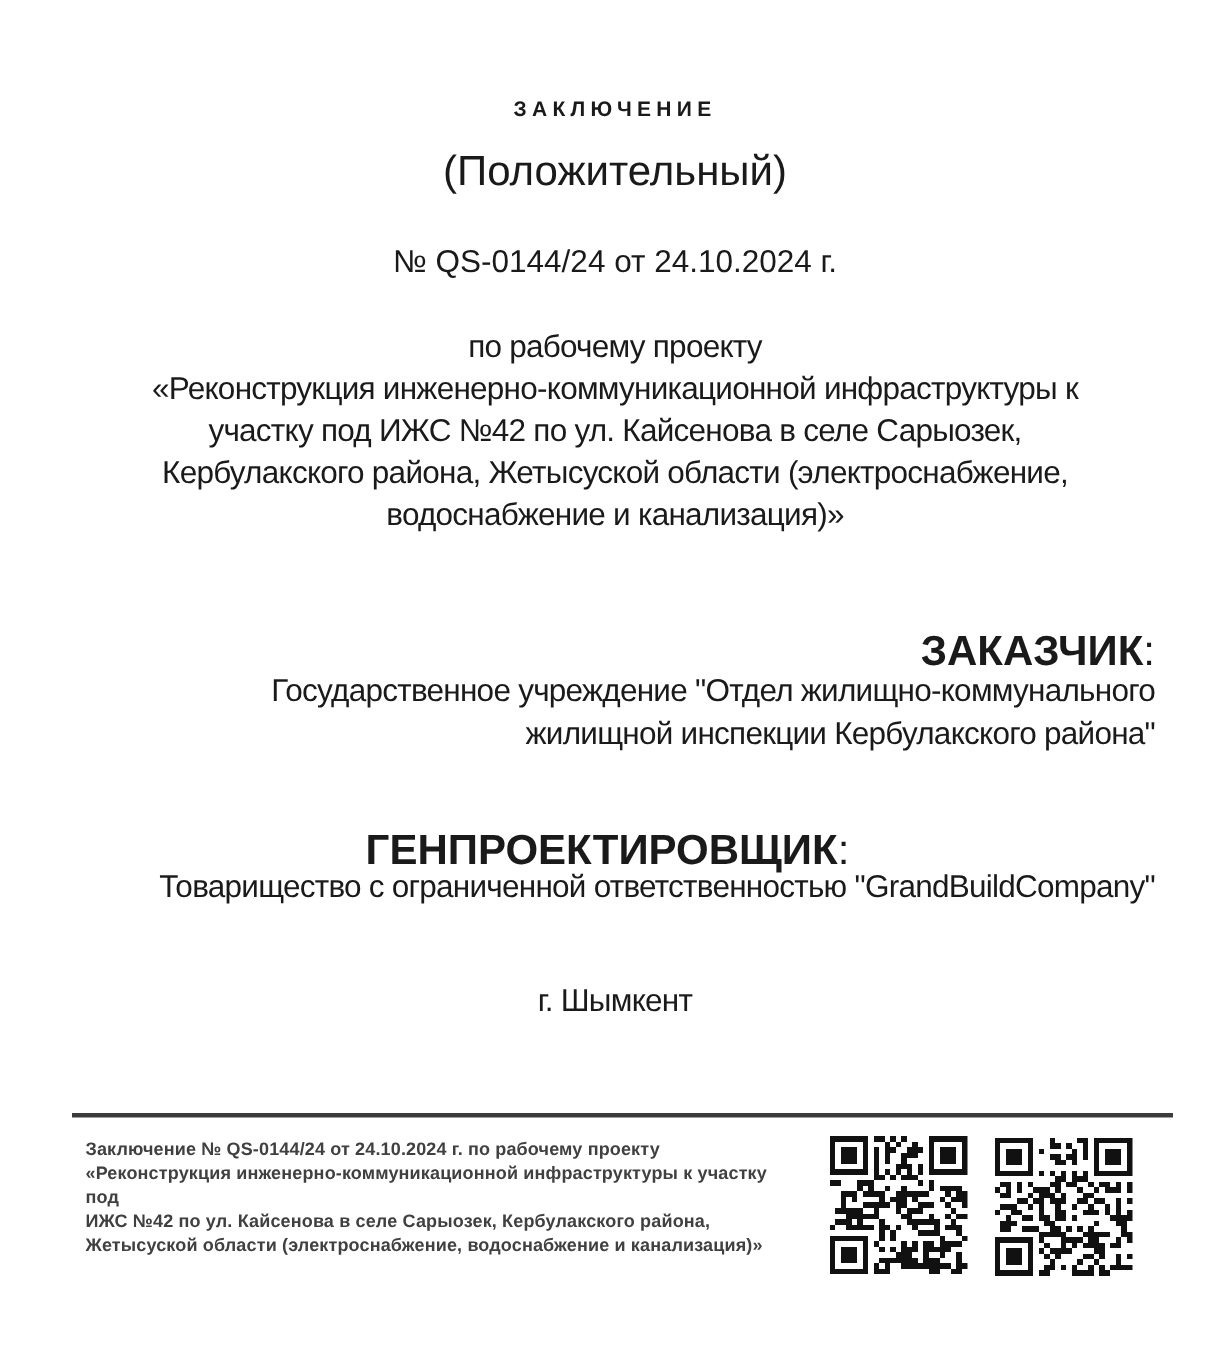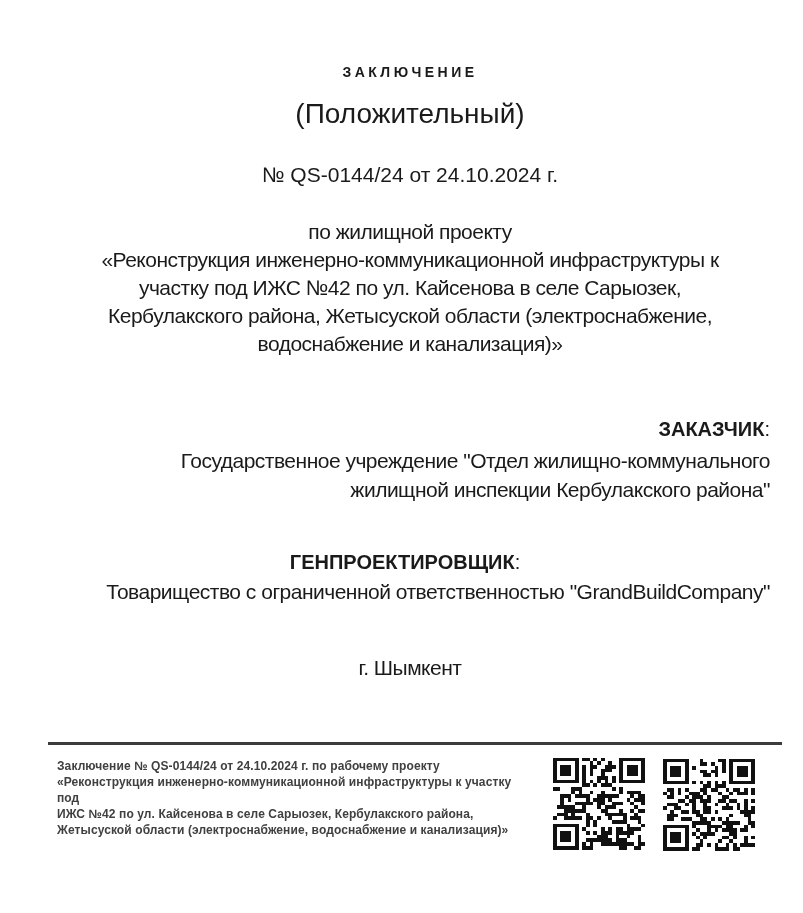--- a/index.html
+++ b/index.html
@@ -11,21 +11,21 @@
     color:#1a1a1a;
     overflow:hidden;
   }
   .centered{position:absolute;left:40px;right:23px;text-align:center;}
   .rightblk{position:absolute;left:40px;right:33px;text-align:right;}
   .doc-title{top:64px;font-size:14px;font-weight:bold;letter-spacing:3.5px;}
   .doc-subtitle{top:98px;font-size:28px;}
   .doc-number{top:163px;font-size:21px;}
   .narrow{letter-spacing:-0.5px;}
   .project{top:218px;font-size:21px;line-height:28px;}
-  .party-label{font-size:20px;}
+  .party-label{font-size:28px;}
   .party-label .lbl{font-weight:bold;}
   .customer-label{top:418px;}
   .customer-body{top:446px;font-size:21px;line-height:29px;}
   .designer-label{top:551px;text-align:center;}
   .designer-body{top:580px;font-size:21px;}
   .city-line{top:656px;font-size:21px;}
   .footer-rule{position:absolute;top:742px;left:48px;width:734px;height:3px;background:#3c3c3c;}
   .footer-text{
     position:absolute;top:758px;left:57px;width:475px;
     font-size:12px;font-weight:bold;line-height:16px;color:#404040;
@@ -42,21 +42,21 @@
 
 <div class="page">
 
   <div class="centered doc-title">ЗАКЛЮЧЕНИЕ</div>
 
   <div class="centered doc-subtitle">(Положительный)</div>
 
   <div class="centered doc-number">№ QS-0144/24 от 24.10.2024 г.</div>
 
   <div class="centered project narrow">
-    <div>по жилищной проекту</div>
+    <div>по рабочему проекту</div>
     <div>«Реконструкция инженерно-коммуникационной инфраструктуры к</div>
     <div>участку под ИЖС №42 по ул. Кайсенова в селе Сарыозек,</div>
     <div>Кербулакского района, Жетысуской области (электроснабжение,</div>
     <div>водоснабжение и канализация)»</div>
   </div>
 
   <div class="rightblk party-label customer-label"><span class="lbl">ЗАКАЗЧИК</span><span>:</span></div>
 
   <div class="rightblk customer-body narrow">
     <div>Государственное учреждение "Отдел жилищно-коммунального</div>

